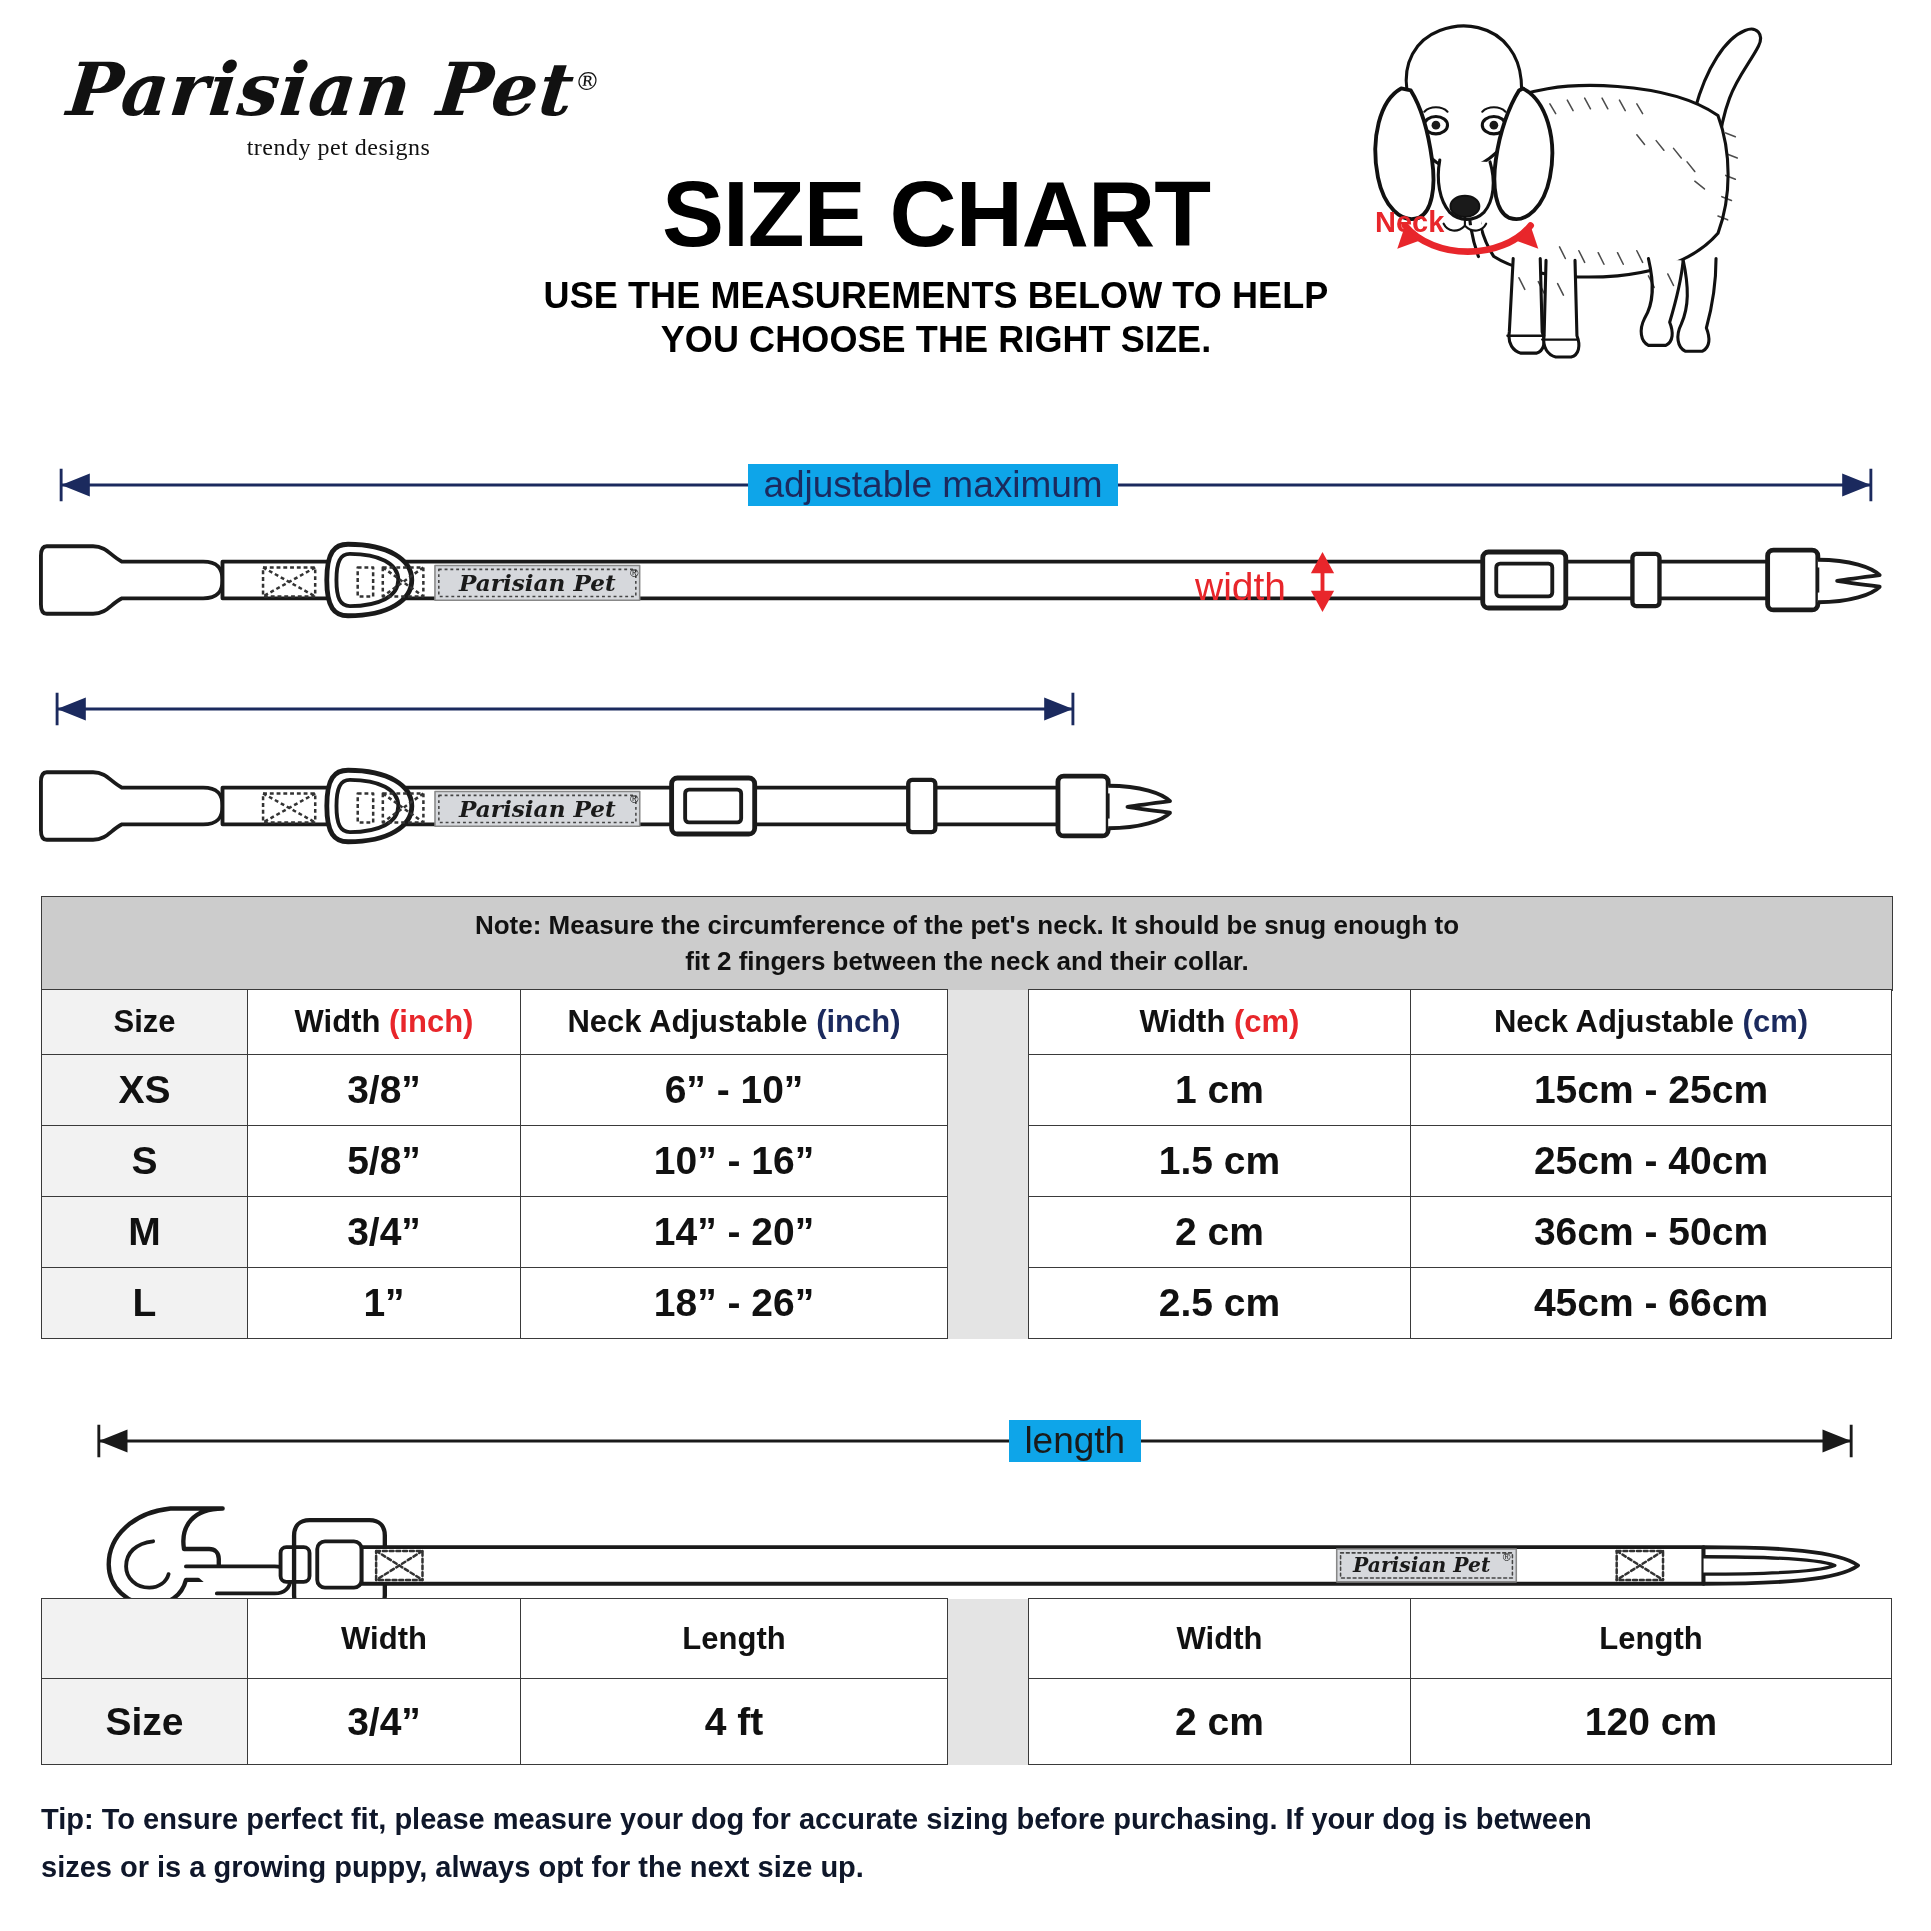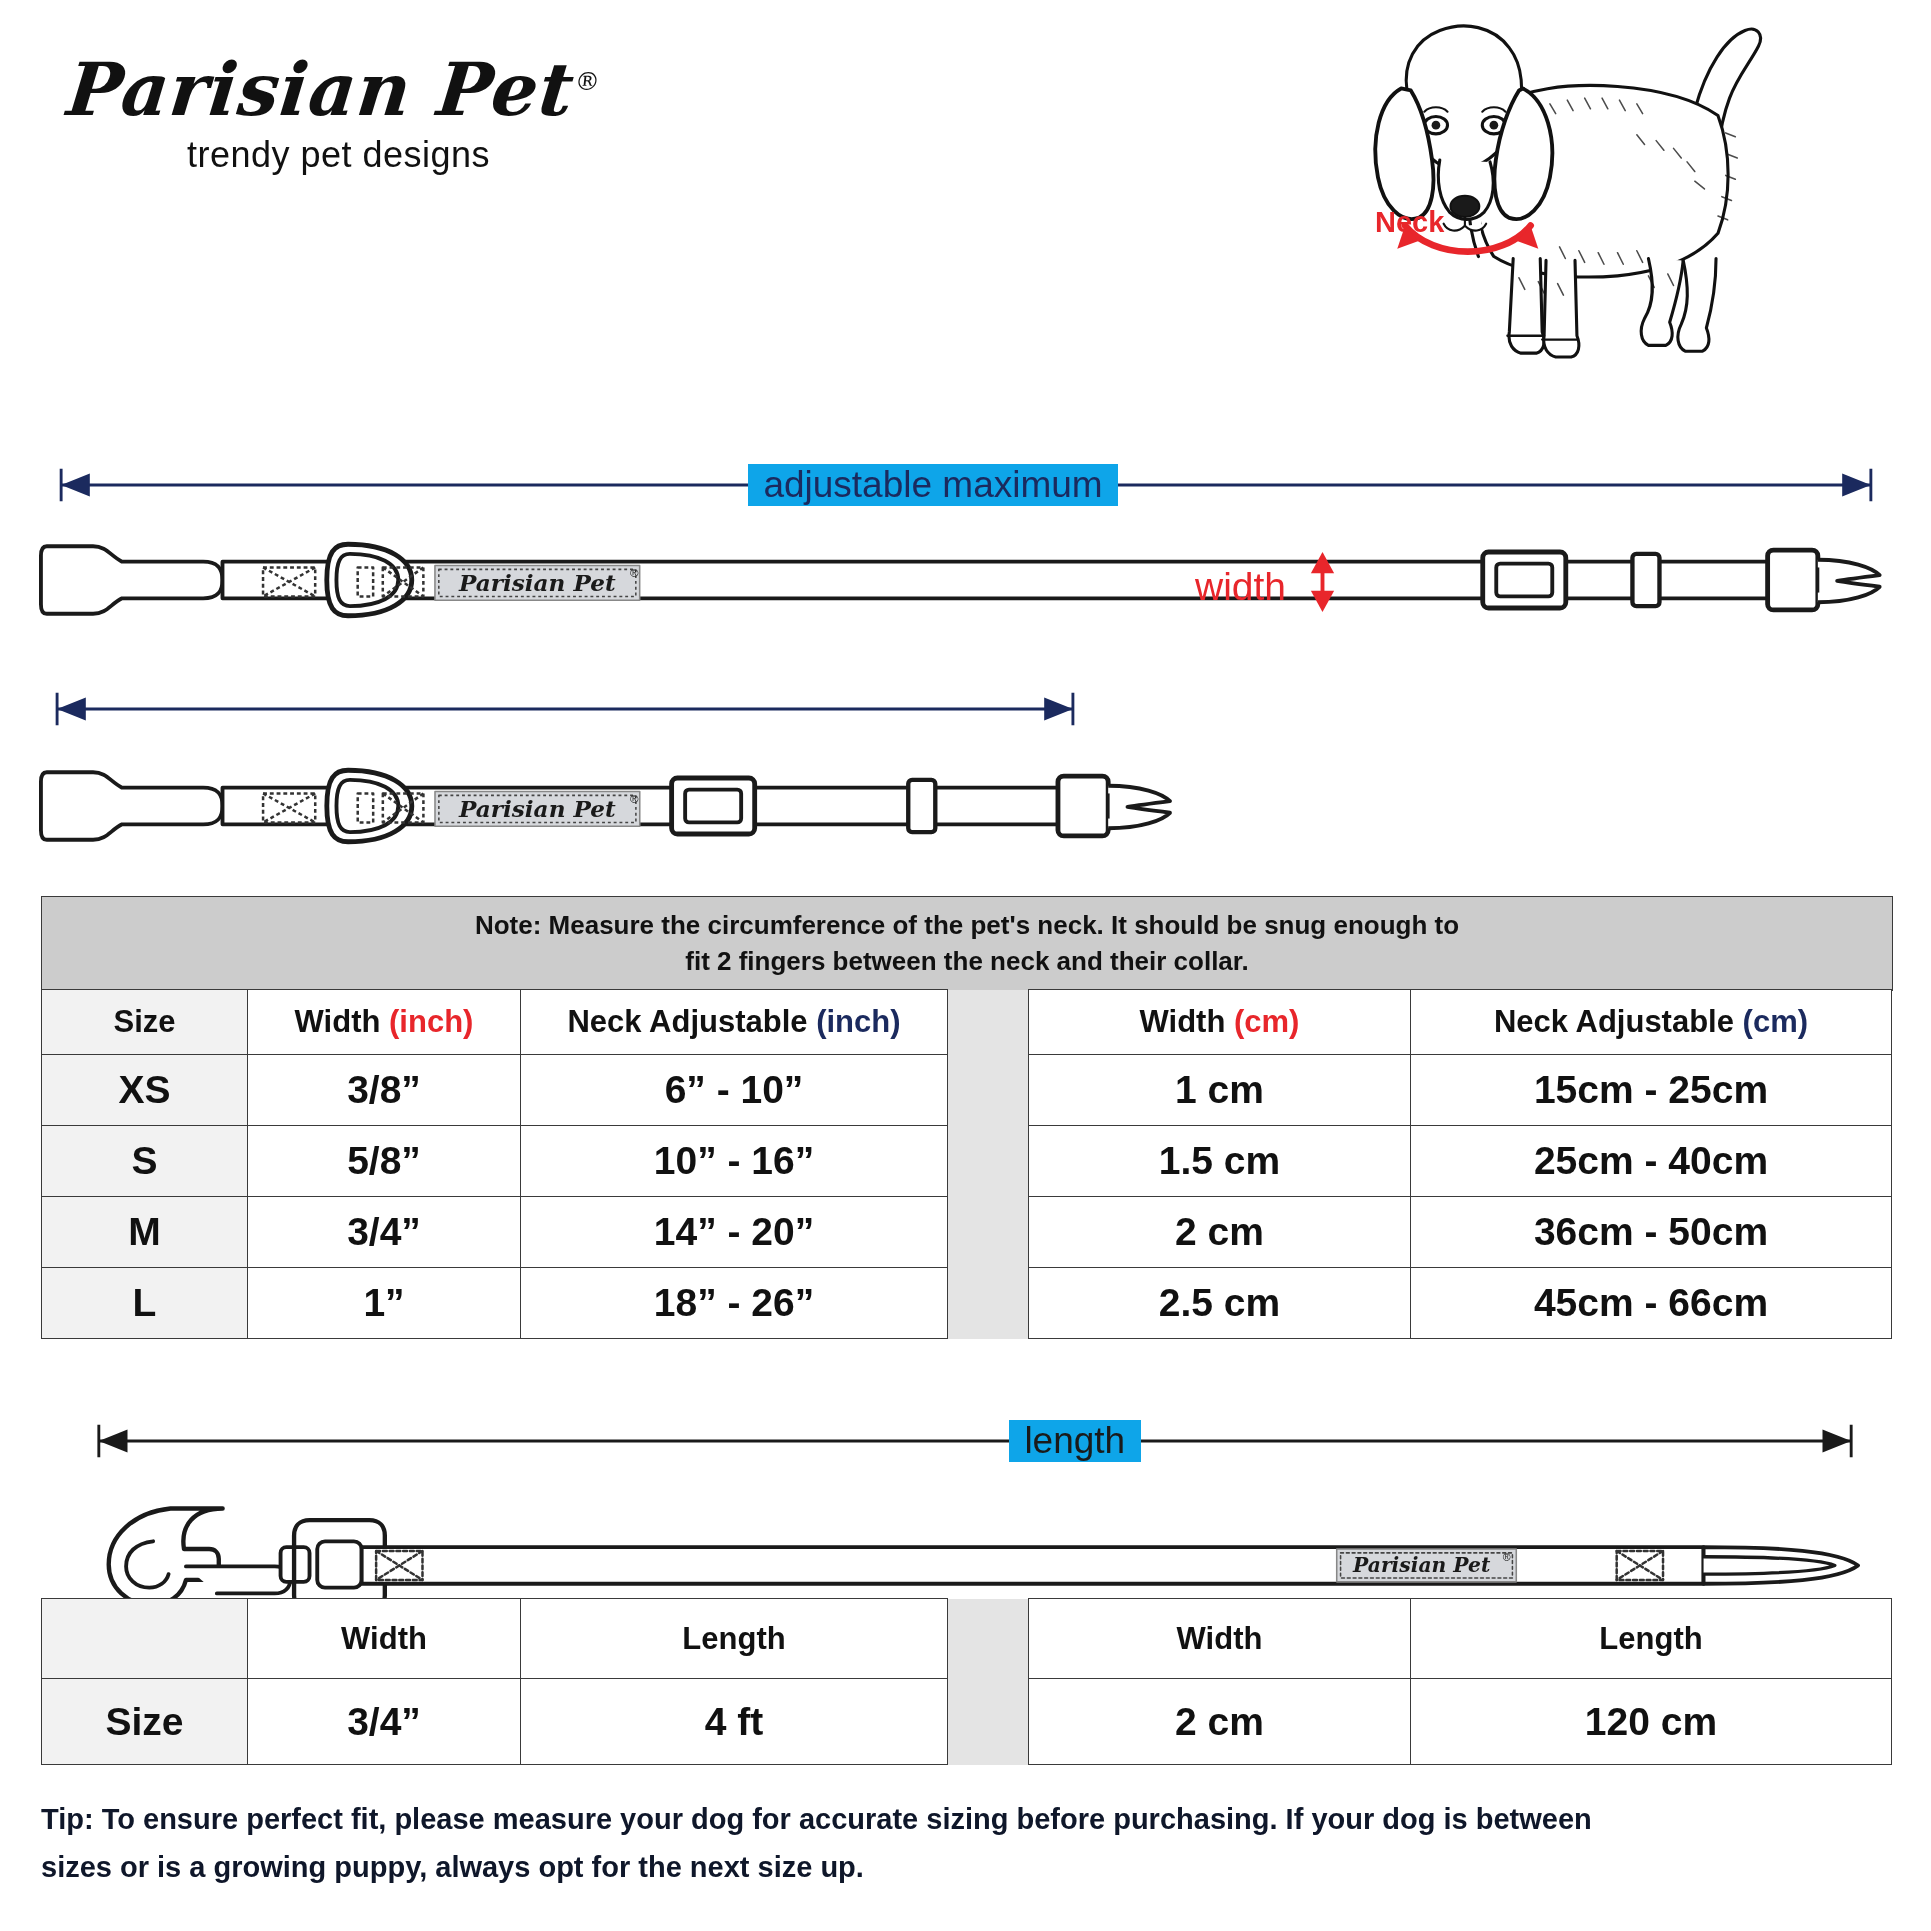--- a/index.html
+++ b/index.html
@@ -19,22 +19,22 @@
     font-style:italic;
     font-weight:bold;
     font-size:73px;
     letter-spacing:1px;
     color:#111;
     line-height:1;
     transform:skewX(-6deg);
   }
   .logo-reg{font-size:25px;vertical-align:super;font-style:normal;font-weight:normal;}
   .logo-sub{
-    font-family:Liberation Sans, sans-serif;
-    font-size:36px;
+    font-family:Liberation Serif, serif;
+    font-size:24px;
     color:#111;
     text-align:center;
     margin-top:7.7px;
     letter-spacing:0.5px;
   }
 
   .title-block{position:absolute;left:521px;top:169px;width:830px;text-align:center;}
   .title-main{
     font-size:93px;font-weight:bold;line-height:0.98;color:#000;
     letter-spacing:-1px;
@@ -108,20 +108,27 @@
 </head>
 <body>
 
 <div class="page">
 
   <div class="logo-wrap">
     <div class="logo-script"><span>Parisian Pet</span><span class="logo-reg">®</span></div>
     <div class="logo-sub">trendy pet designs</div>
   </div>
 
+  <div class="title-block">
+    <div class="title-main">SIZE CHART</div>
+    <div class="title-sub">
+      <div>USE THE MEASUREMENTS BELOW TO HELP</div>
+      <div>YOU CHOOSE THE RIGHT SIZE.</div>
+    </div>
+  </div>
 
   <div class="dog-wrap">
     <svg width="570" height="425" viewBox="0 0 590 440">
       <g fill="#fff" stroke="#111" stroke-width="3.2" stroke-linejoin="round" stroke-linecap="round">
 
         <path d="M360 96 C372 52 392 22 412 14 C424 9 432 18 426 30 C418 46 404 62 396 84 C390 100 386 120 384 138"></path>
 
         <path d="M150 96 C180 74 230 68 280 72 C320 75 358 84 384 102
                  C398 140 398 186 384 224
                  C360 252 320 264 280 268

